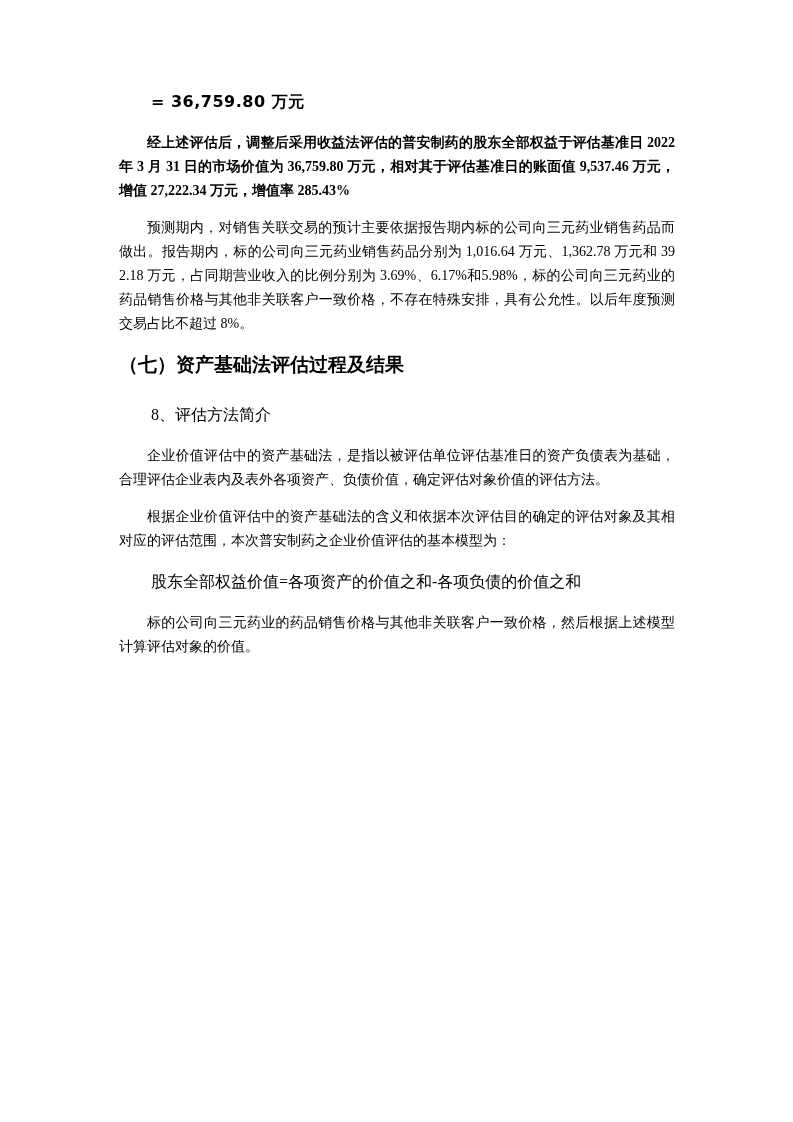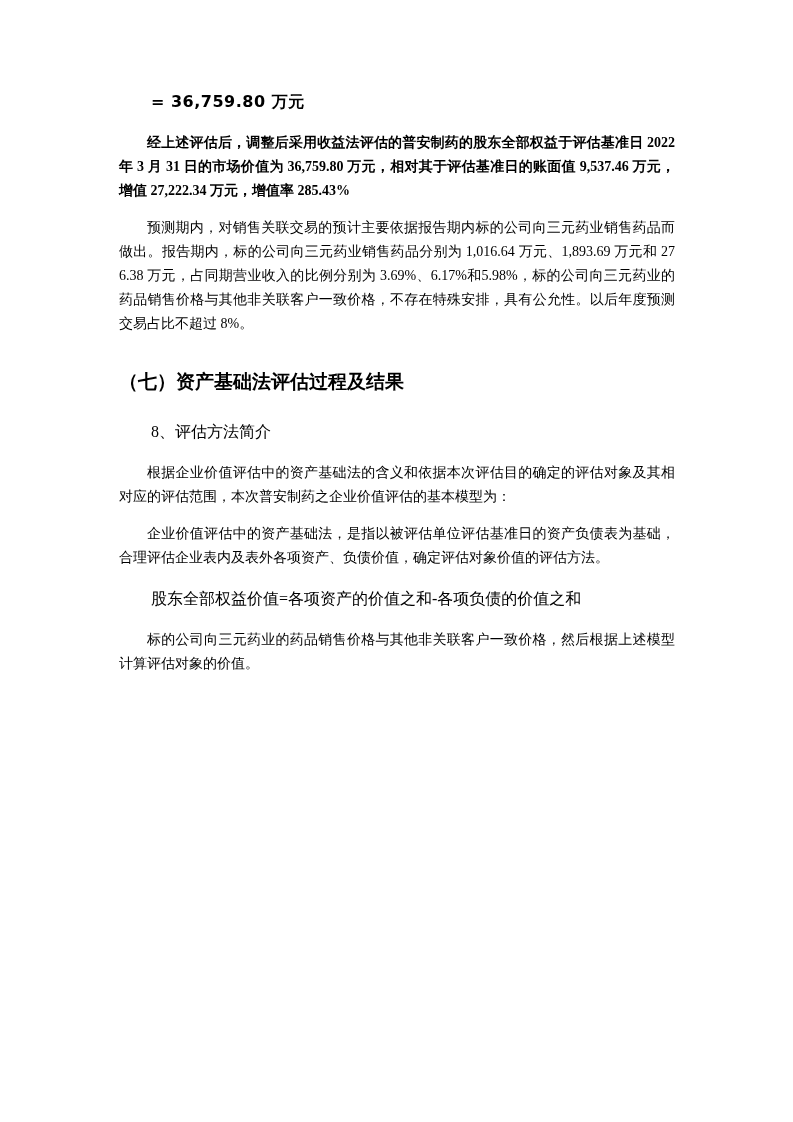--- a/index.html
+++ b/index.html
@@ -41,21 +41,21 @@
     text-indent: 2em;
     margin: 0 0 13px 0;
     font-family: "DejaVu Sans", "Liberation Sans", sans-serif;
     letter-spacing: 0.5px;
   }
   .section-heading {
     font-family: "Liberation Sans", "DejaVu Sans", sans-serif;
     font-weight: bold;
     font-size: 19px;
     line-height: 30px;
-    margin: 31px 0 19px 0;
+    margin: 14px 0 19px 0;
     text-indent: 0;
     word-break: break-all;
   }
   .subsection-heading {
     font-size: 16px;
     line-height: 32px;
     font-weight: normal;
     text-indent: 2em;
     margin: 0 0 13px 0;
   }
@@ -79,30 +79,30 @@
 <body>
 
 <div class="page">
   <div class="content">
 
     <p class="formula-line">= 36,759.80 万元</p>
 
     <p class="para bold-kai">经上述评估后，调整后采用收益法评估的普安制药的股东全部权益于评估基准日 2022 年 3 月 31 日的市场价值为 36,759.80 万元，相对其于评估基准日的账面值 9,537.46 万元，增值 27,222.34 万元，增值率 285.43%</p>
 
 
-    <p class="para">预测期内，对销售关联交易的预计主要依据报告期内标的公司向三元药业销售药品而做出。报告期内，标的公司向三元药业销售药品分别为 1,016.64 万元、1,893.69 万元和 276.38 万元，占同期营业收入的比例分别为 3.69%、6.17%和5.98%，标的公司向三元药业的药品销售价格与其他非关联客户一致价格，不存在特殊安排，具有公允性。以后年度预测交易占比不超过 8%。</p>
+    <p class="para">预测期内，对销售关联交易的预计主要依据报告期内标的公司向三元药业销售药品而做出。报告期内，标的公司向三元药业销售药品分别为 1,016.64 万元、1,362.78 万元和 392.18 万元，占同期营业收入的比例分别为 3.69%、6.17%和5.98%，标的公司向三元药业的药品销售价格与其他非关联客户一致价格，不存在特殊安排，具有公允性。以后年度预测交易占比不超过 8%。</p>
 
 
     <h2 class="section-heading">（七）资产基础法评估过程及结果</h2>
 
     <p class="subsection-heading">8、评估方法简介</p>
 
+    <p class="para">企业价值评估中的资产基础法，是指以被评估单位评估基准日的资产负债表为基础，合理评估企业表内及表外各项资产、负债价值，确定评估对象价值的评估方法。</p>
+
     <p class="para">根据企业价值评估中的资产基础法的含义和依据本次评估目的确定的评估对象及其相对应的评估范围，本次普安制药之企业价值评估的基本模型为：</p>
-
-    <p class="para">企业价值评估中的资产基础法，是指以被评估单位评估基准日的资产负债表为基础，合理评估企业表内及表外各项资产、负债价值，确定评估对象价值的评估方法。</p>
 
     <p class="equity-formula">股东全部权益价值=各项资产的价值之和-各项负债的价值之和</p>
 
     <p class="para">标的公司向三元药业的药品销售价格与其他非关联客户一致价格，然后根据上述模型计算评估对象的价值。</p>
 
   </div>
 
   <div class="page-number">198</div>
 </div>
 

